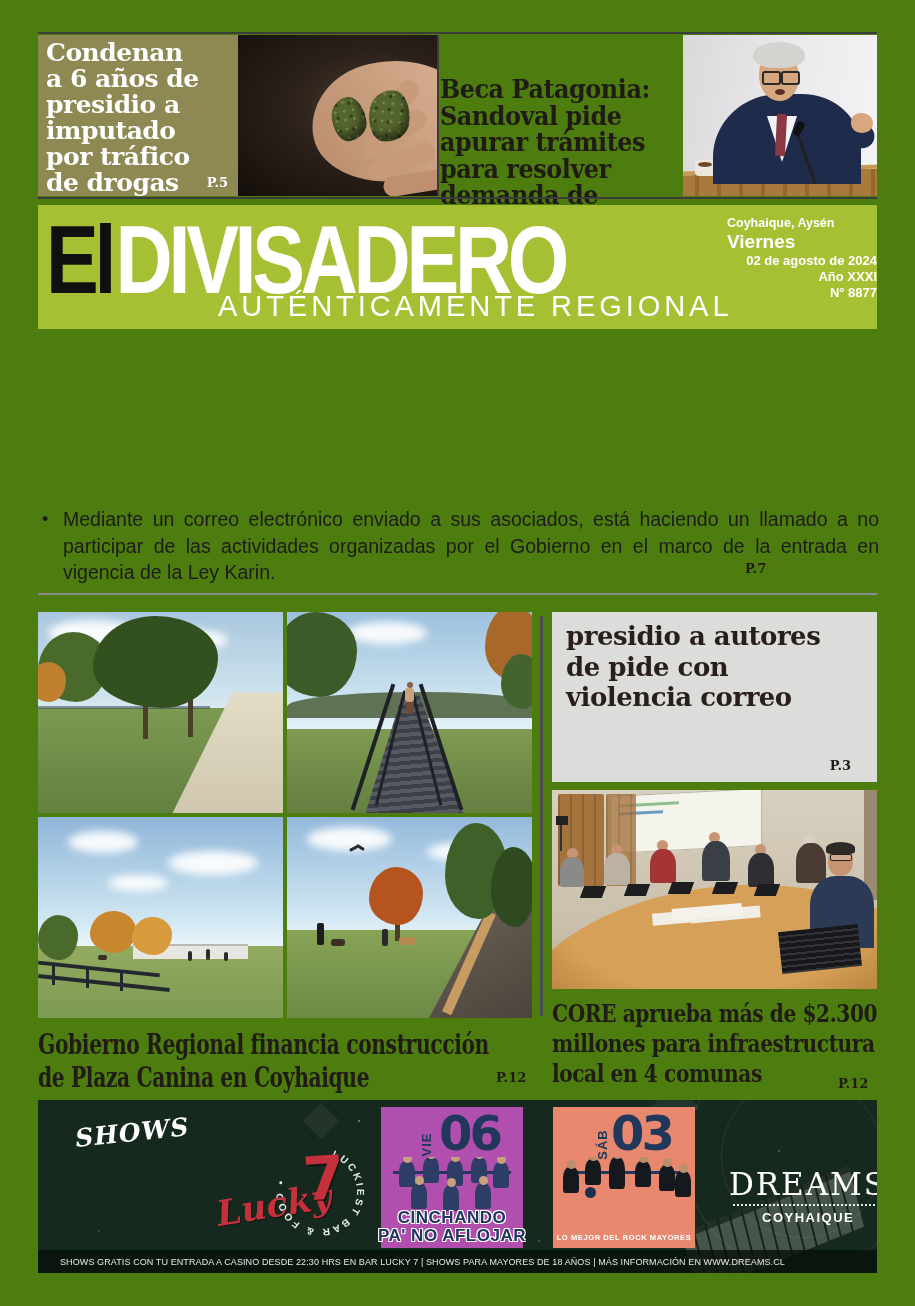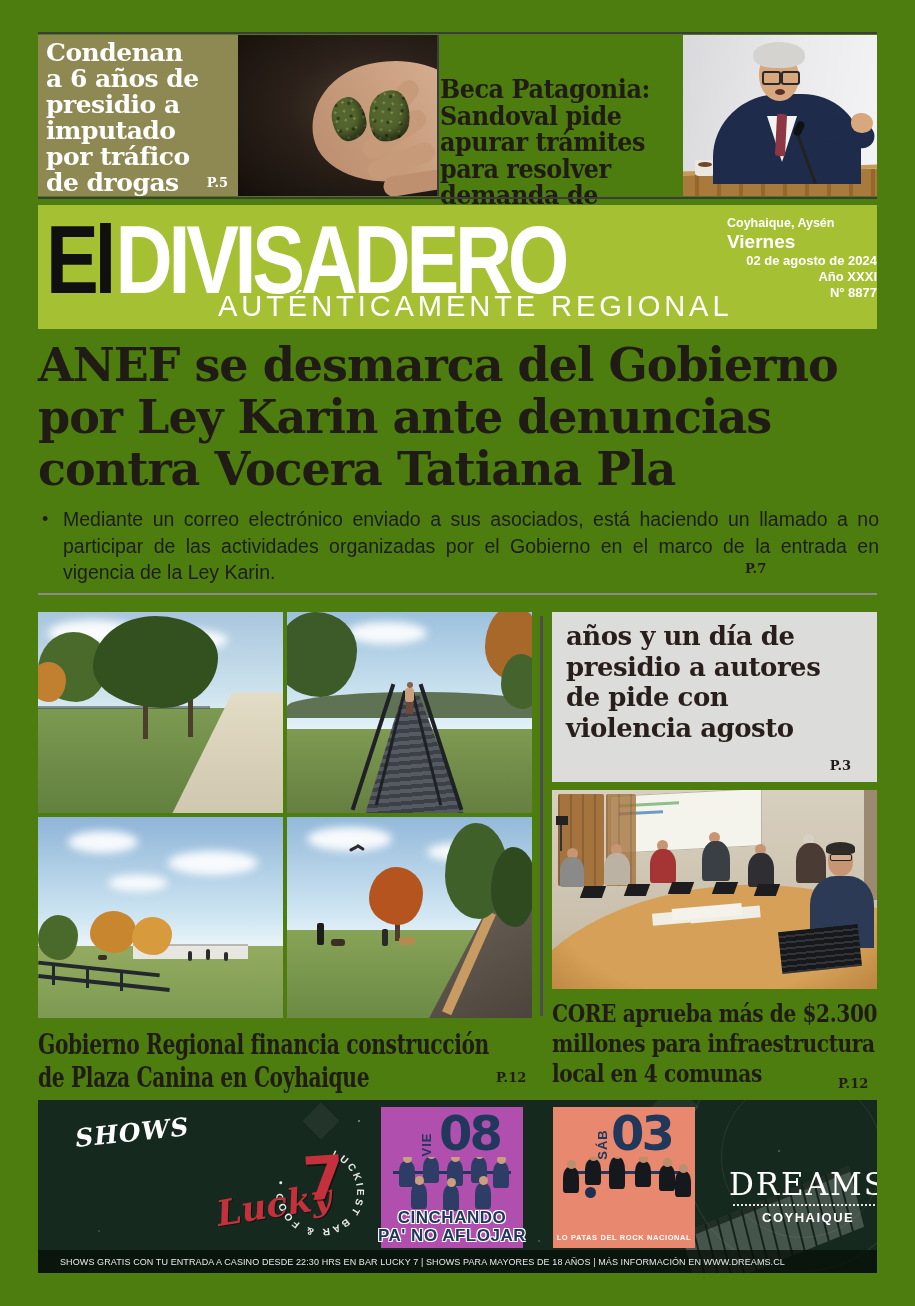--- a/index.html
+++ b/index.html
@@ -268,25 +268,20 @@
     <div class="tagline">AUTÉNTICAMENTE REGIONAL</div>
     <div class="dateline">
       <div class="dl-loc">Coyhaique, Aysén</div>
       <div class="dl-day">Viernes</div>
       <div class="dl-sm">02 de agosto de 2024</div>
       <div class="dl-sm">Año XXXI</div>
       <div class="dl-sm">N° 8877</div>
     </div>
   </header>
 
-  <h1 class="lead-hl" style="margin:0">
-    <span>ANEF se desmarca del Gobierno</span>
-    <span>por Ley Karin ante denuncias</span>
-    <span>contra Vocera Tatiana Pla</span>
-  </h1>
   <div class="summary">
     <span class="bullet">•</span>
     <span>Mediante un correo electrónico enviado a sus asociados, está haciendo un llamado a no participar de las actividades organizadas por el Gobierno en el marco de la entrada en vigencia de la Ley Karin.</span>
   </div>
   <span class="pref dark p7">P.7</span>
 
   <div class="rule gray-rule"></div>
 
   <div class="panel p1">
     <div class="cloud" style="left:10px;top:8px;width:90px;height:26px"></div>
@@ -349,24 +344,23 @@
     <div class="tree" style="left:204px;top:30px;width:45px;height:80px;background:#2f4a1f"></div>
     <div class="tinyfig" style="left:30px;top:106px;width:7px;height:22px;background:#1d1d1d"></div>
     <div class="tinyfig" style="left:95px;top:112px;width:6px;height:17px;background:#2a2a2a"></div>
     <div class="tinyfig" style="left:44px;top:122px;width:14px;height:7px;background:#3a2f22;border-radius:3px"></div>
     <div class="tinyfig" style="left:112px;top:120px;width:16px;height:8px;background:#b58a4e;border-radius:3px"></div>
   </div>
 
   <div class="vrule-mid"></div>
 
   <div class="gray-box">
-    <span class="tl">años y un día de</span>
     <span class="tl">presidio a autores</span>
     <span class="tl">de pide con</span>
-    <span class="tl">violencia agosto</span>
+    <span class="tl">violencia correo</span>
     <span class="pref dark p3ref">P.3</span>
   </div>
 
   <div class="photo meeting">
     <div class="proj">
       <i style="top:8px;width:60px"></i>
       <i style="top:16px;width:44px;background:#6f9cc0"></i>
     </div>
     <div class="door" style="left:6px"></div>
     <div class="door" style="left:54px;width:30px;opacity:.8"></div>
@@ -437,21 +431,21 @@
         </defs>
       <text font-size="10" font-family="Liberation Sans, sans-serif" font-weight="bold" fill="#ffffff" letter-spacing="2.5" opacity="0.9">
         <textPath href="#circ">LUCKIEST BAR &amp; FOOD •</textPath>
       </text>
     </svg>
     <div class="lucky">Lucky</div>
     <div class="seven">7</div>
 
     <div class="card card-p">
       <span class="cday">VIE</span>
-      <span class="cnum">08</span>
+      <span class="cnum">06</span>
       <div class="cline"></div>
       <div class="bandpic">
         <div class="fig" style="left:14px;top:4px"></div>
         <div class="fig" style="left:38px;top:0px"></div>
         <div class="fig" style="left:62px;top:3px"></div>
         <div class="fig" style="left:86px;top:0px"></div>
         <div class="fig" style="left:108px;top:5px"></div>
         <div class="fig" style="left:26px;top:26px"></div>
         <div class="fig" style="left:58px;top:28px"></div>
         <div class="fig" style="left:90px;top:26px"></div>
@@ -468,21 +462,21 @@
       <div class="cline"></div>
       <div class="bandpic">
         <div class="fig" style="left:6px;top:10px"></div>
         <div class="fig" style="left:28px;top:2px"></div>
         <div class="fig" style="left:52px;top:0px;height:32px"></div>
         <div class="fig" style="left:78px;top:4px"></div>
         <div class="fig" style="left:102px;top:8px"></div>
         <div class="fig" style="left:118px;top:14px"></div>
         <div class="ball"></div>
       </div>
-      <div class="csub">LO PATAS DEL ROCK NACIONAL</div>
+      <div class="csub">LO MEJOR DEL ROCK MAYORES</div>
     </div>
 
     <div class="dreams">
       <div class="dreams-word">DREAMS</div>
       <div class="dreams-dots"></div>
       <div class="dreams-loc">COYHAIQUE</div>
     </div>
 
     <div class="bfooter">
       <span>SHOWS GRATIS CON TU ENTRADA A CASINO DESDE 22:30 HRS EN BAR LUCKY 7 | SHOWS PARA MAYORES DE 18 AÑOS | MÁS INFORMACIÓN EN WWW.DREAMS.CL</span>

